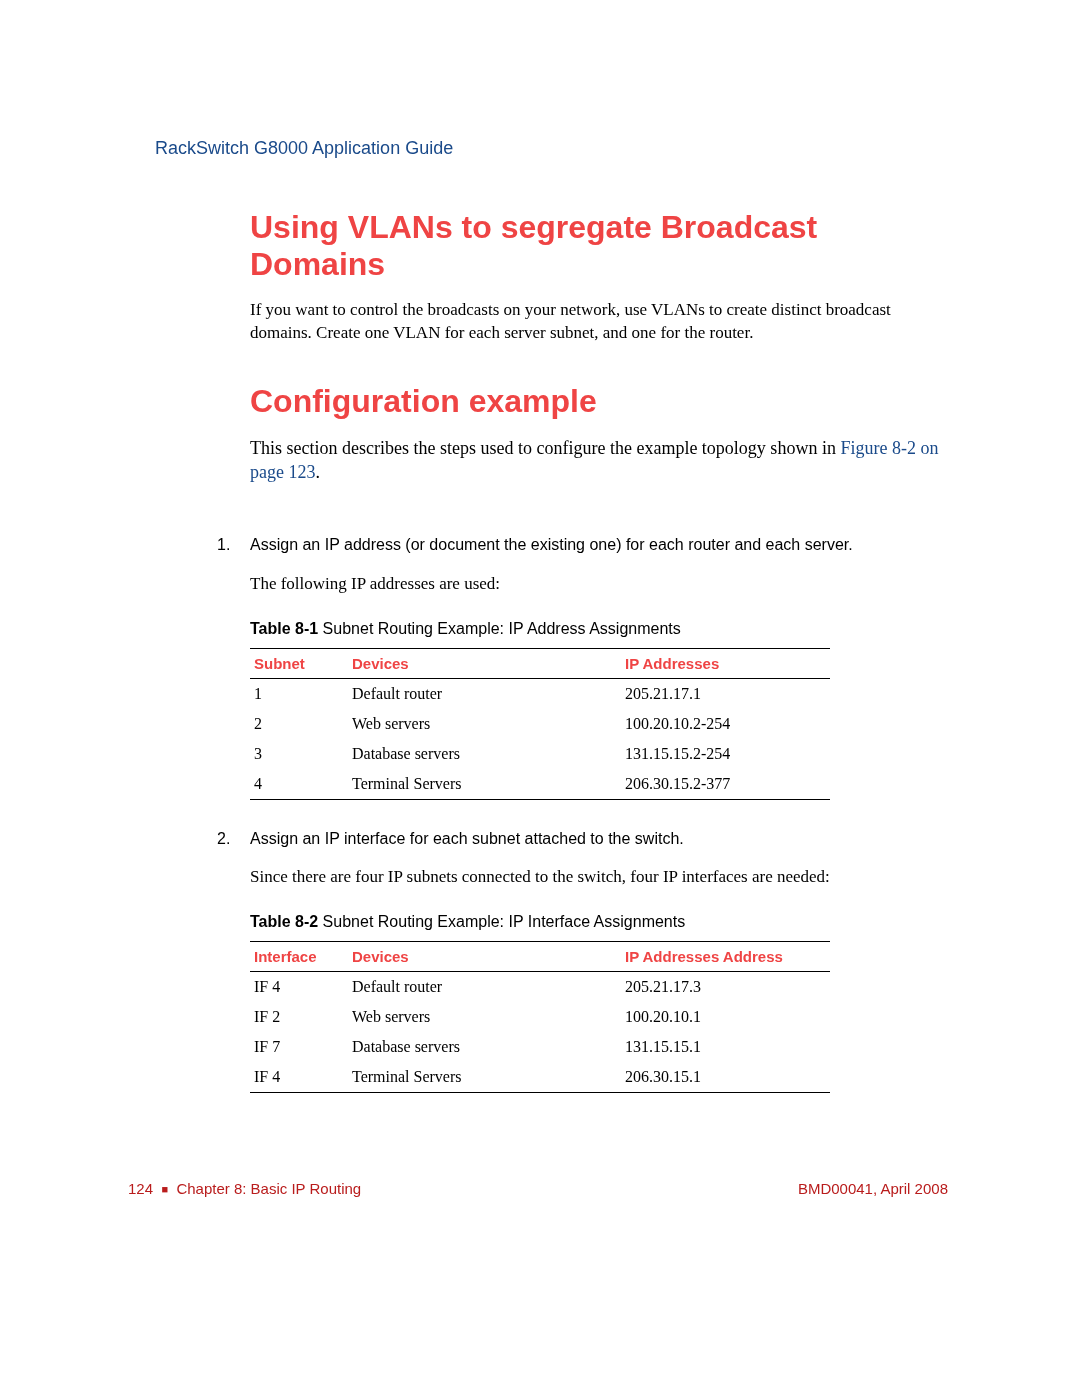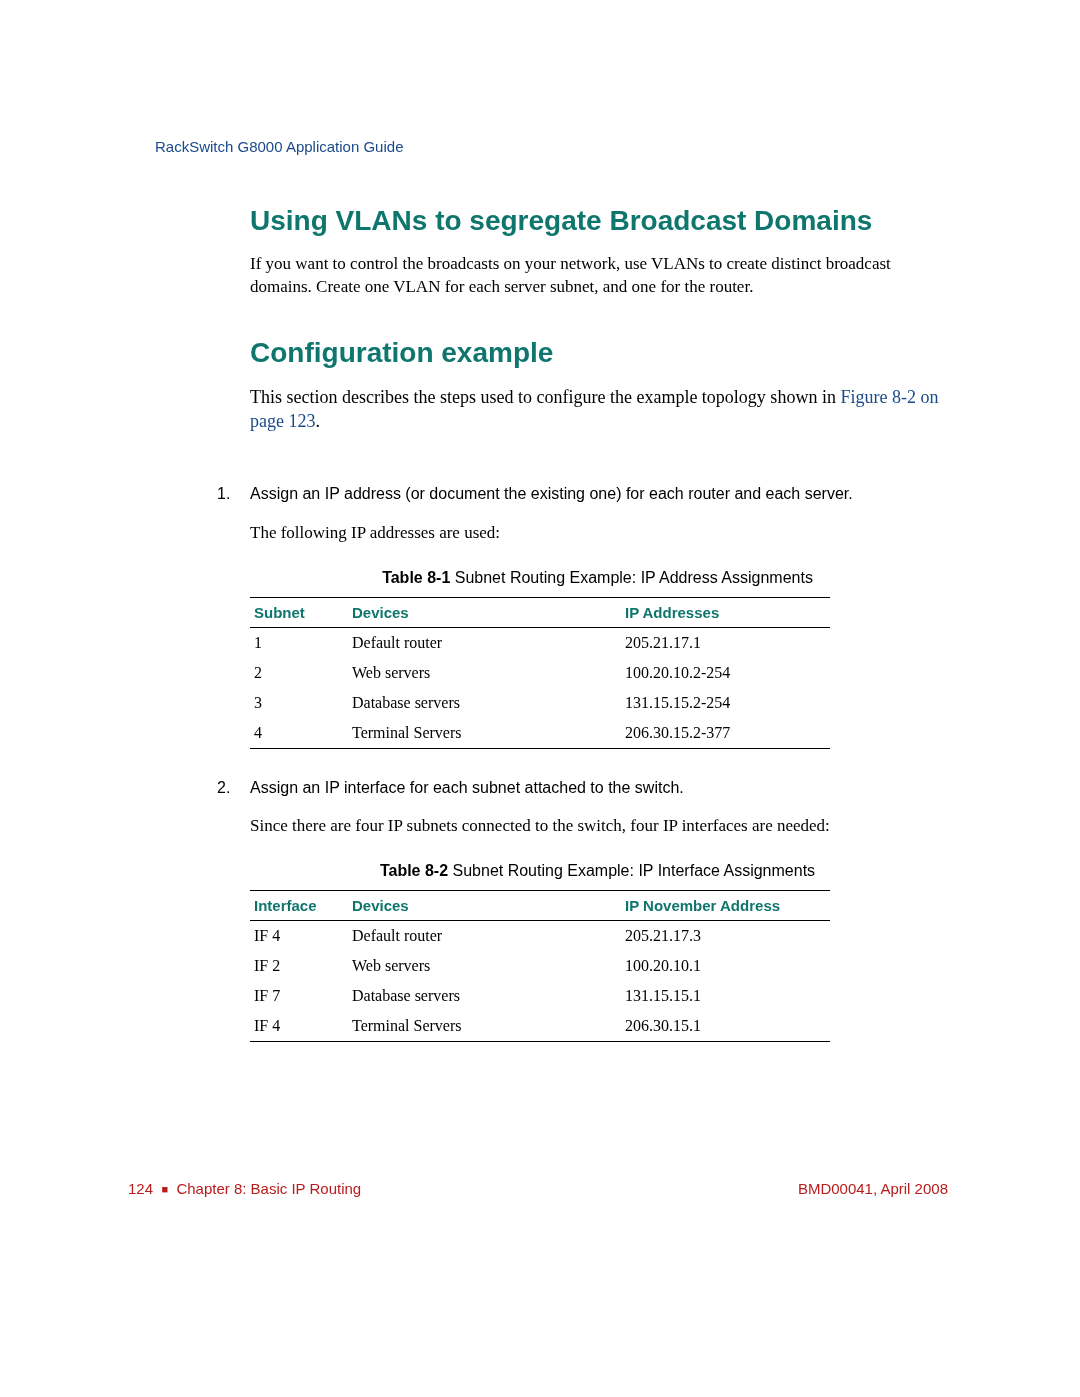--- a/index.html
+++ b/index.html
@@ -13,29 +13,29 @@
     color: #000000;
   }
   .page {
     position: absolute;
     left: 155px;
     top: 138px;
     width: 790px;
   }
   .header-title {
     font-family: "Segoe UI", "Myriad Pro", Arial, sans-serif;
-    font-size: 15px;
+    font-size: 18px;
     color: #1a4a8a;
     margin-bottom: 50px;
   }
   .section-heading {
     font-family: "Segoe UI", "Myriad Pro", Arial, sans-serif;
     font-weight: 700;
-    font-size: 28px;
-    color: #0f766e;
+    font-size: 32px;
+    color: #ef4444;
     margin-left: 95px;
     margin-bottom: 16px;
   }
   .body-text {
     font-size: 17px;
     line-height: 1.35;
     margin-left: 95px;
   }
   .body-text-indent {
     font-size: 18px;
@@ -64,38 +64,37 @@
   .list-sub {
     margin-left: 95px;
     font-size: 17px;
     line-height: 1.35;
     margin-bottom: 20px;
     font-family: "Times New Roman", Times, serif;
   }
   .table-caption {
     font-family: Arial, Helvetica, sans-serif;
     font-size: 16px;
-    text-align: center;
     margin-left: 95px;
     margin-bottom: 10px;
     margin-top: 24px;
   }
   .table-caption b {
     font-weight: 700;
   }
   .data-table {
     margin-left: 95px;
     width: 580px;
     border-collapse: collapse;
     font-size: 16px;
     margin-bottom: 28px;
   }
   .data-table th {
     font-family: "Segoe UI", "Myriad Pro", Arial, sans-serif;
-    color: #0f766e;
+    color: #ef4444;
     font-weight: 700;
     font-size: 15px;
     text-align: left;
     border-top: 1px solid #000;
     border-bottom: 1px solid #000;
     padding: 6px 4px 6px 4px;
   }
   .data-table td {
     padding: 6px 4px;
     font-family: "Times New Roman", Times, serif;
@@ -192,21 +191,21 @@
   <div class="list-sub">Since there are four IP subnets connected to the switch, four IP interfaces are needed:</div>
 
   <div class="table-caption">
     <b>Table 8-2</b><span>  Subnet Routing Example: IP Interface Assignments</span>
   </div>
   <table class="data-table">
     <thead>
       <tr>
         <th class="col-a">Interface</th>
         <th class="col-b">Devices</th>
-        <th class="col-c">IP November Address</th>
+        <th class="col-c">IP Addresses Address</th>
       </tr>
     </thead>
     <tbody>
       <tr>
         <td>IF 4</td>
         <td>Default router</td>
         <td>205.21.17.3</td>
       </tr>
       <tr>
         <td>IF 2</td>

